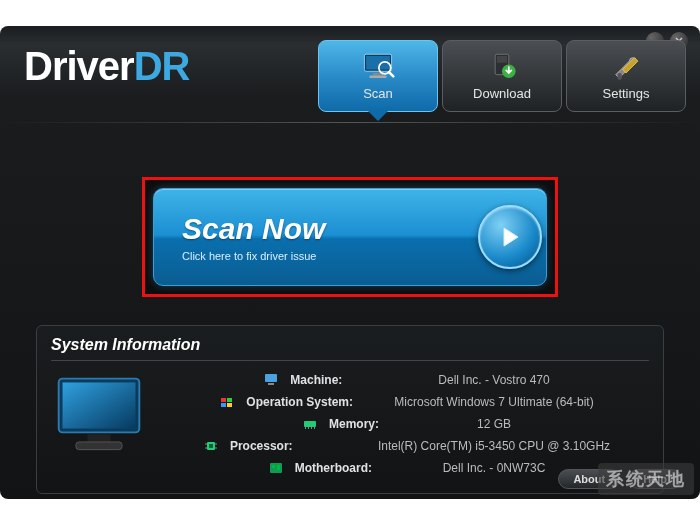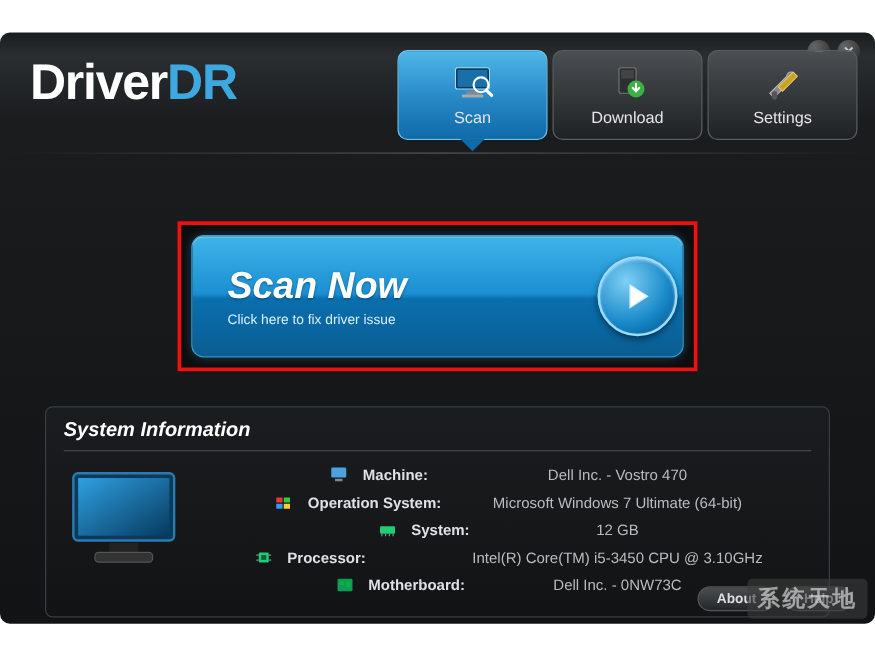--- a/index.html
+++ b/index.html
@@ -190,21 +190,21 @@
           <div class="sys-row">
             <span class="ic">
                 <svg width="14" height="14" viewBox="0 0 14 14">
                   <rect x="1" y="4" width="12" height="6" fill="#2c7" rx="1"></rect>
                   <rect x="2" y="10" width="1" height="2" fill="#888"></rect>
                   <rect x="5" y="10" width="1" height="2" fill="#888"></rect>
                   <rect x="8" y="10" width="1" height="2" fill="#888"></rect>
                   <rect x="11" y="10" width="1" height="2" fill="#888"></rect>
                 </svg>
               </span>
-            <span class="lab">System:</span>
+            <span class="lab">Memory:</span>
             <span class="val">12 GB</span>
           </div>
           <div class="sys-row">
             <span class="ic">
                 <svg width="14" height="14" viewBox="0 0 14 14">
                   <rect x="3" y="3" width="8" height="8" fill="#2c7" rx="1"></rect>
                   <rect x="5" y="5" width="4" height="4" fill="#063"></rect>
                   <line x1="1" y1="5" x2="3" y2="5" stroke="#888"></line>
                   <line x1="1" y1="9" x2="3" y2="9" stroke="#888"></line>
                   <line x1="11" y1="5" x2="13" y2="5" stroke="#888"></line>

